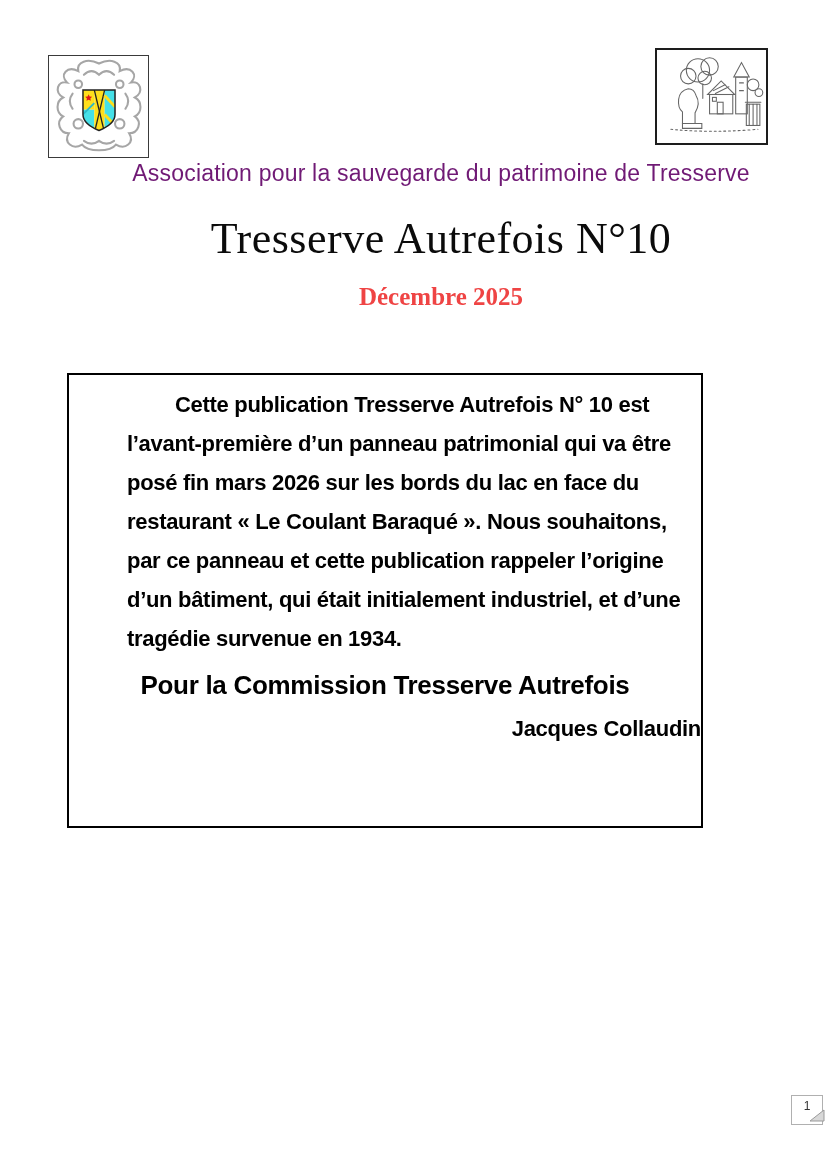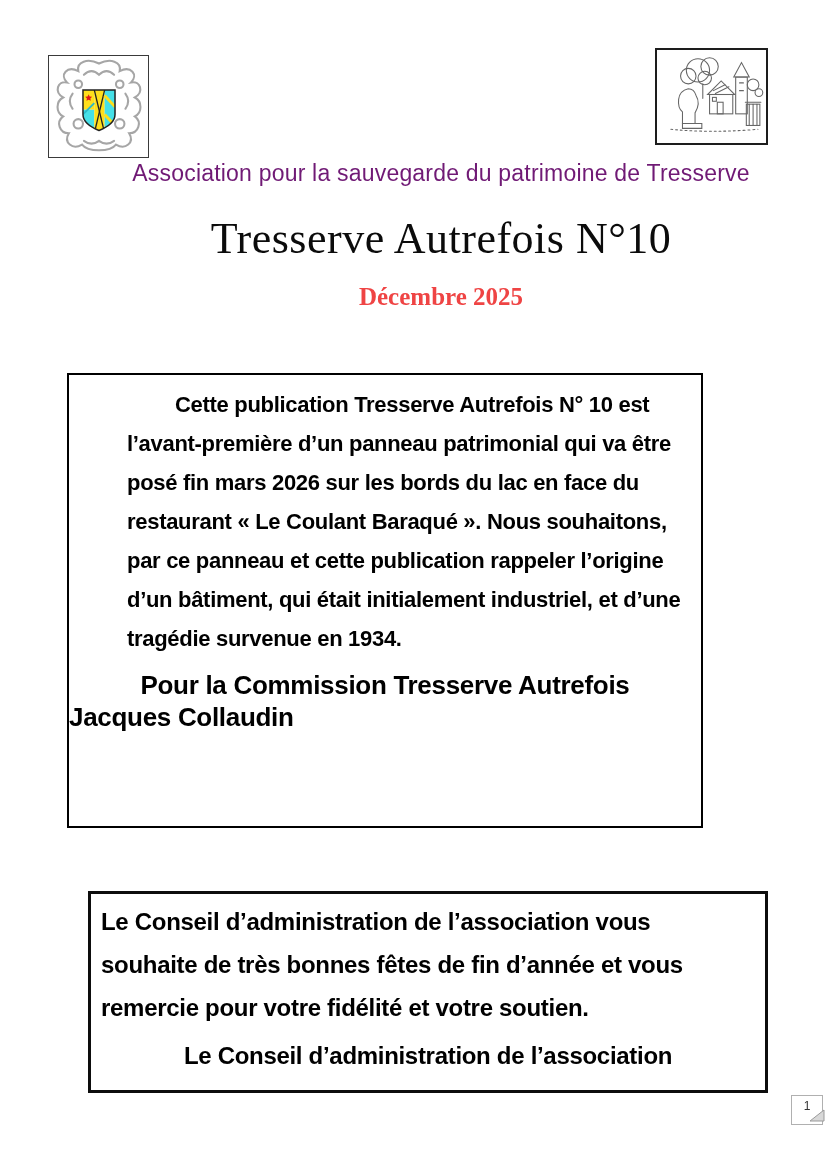--- a/index.html
+++ b/index.html
@@ -80,23 +80,23 @@
     color: #000;
   }
   .box1 .sig1 {
     margin-top: 12px;
     text-align: center;
     font-size: 26px;
     font-weight: 700;
     letter-spacing: -0.3px;
   }
   .box1 .sig2 {
-    margin-top: 1px;
-    text-align: left;
-    font-size: 26px;
+    margin-top: 15px;
+    text-align: right;
+    font-size: 22px;
     font-weight: 700;
     letter-spacing: -0.3px;
   }
 
   
   .box2 {
     position: absolute;
     left: 88px; top: 891px;
     width: 680px; height: 202px;
     border: 3px solid #0d0d0d;
@@ -221,24 +221,20 @@
 
   <div class="doc-title">Tresserve Autrefois N°10</div>
   <div class="doc-subtitle">Décembre 2025</div>
 
   <div class="box1">
     <p class="body-par">Cette publication Tresserve Autrefois N° 10 est l’avant-première d’un panneau patrimonial qui va être posé fin mars 2026 sur les bords du lac en face du restaurant « Le Coulant Baraqué ». Nous souhaitons, par ce panneau et cette publication rappeler l’origine d’un bâtiment, qui était initialement industriel, et d’une tragédie survenue en 1934.</p>
     <p class="sig1">Pour la Commission Tresserve Autrefois</p>
     <p class="sig2">Jacques Collaudin</p>
   </div>
 
-  <div class="box2">
-    <p class="body-par">Le Conseil d’administration de l’association vous souhaite de très bonnes fêtes de fin d’année et vous remercie pour votre fidélité et votre soutien.</p>
-    <p class="sig">Le Conseil d’administration de l’association</p>
-  </div>
 
   <div class="page-badge">
     <span class="num">1</span>
     <span class="fold">
       <svg width="16" height="15" viewBox="0 0 16 15" xmlns="http://www.w3.org/2000/svg">
         <polygon points="1,14 15,3 15,14" fill="#d8d8d8" stroke="#9a9a9a" stroke-width="1"></polygon>
       </svg>
     </span>
   </div>
 

